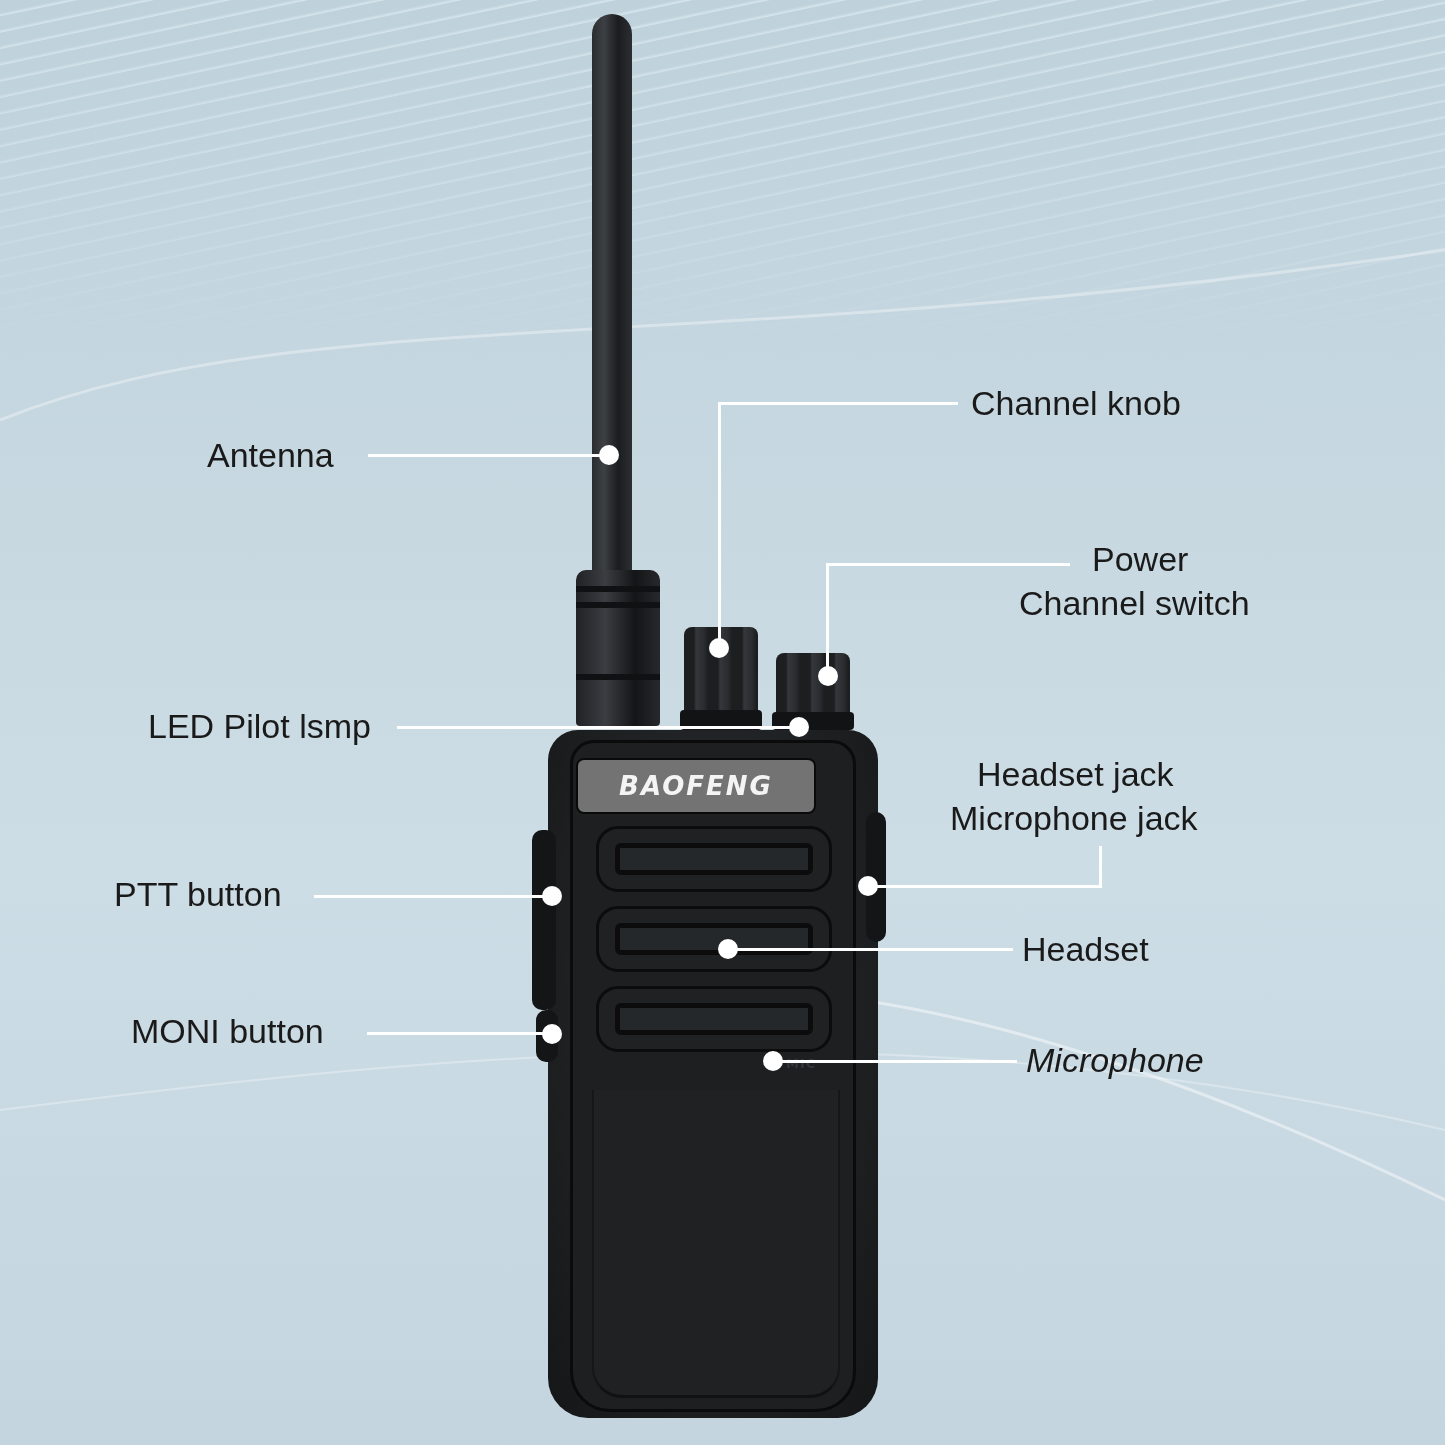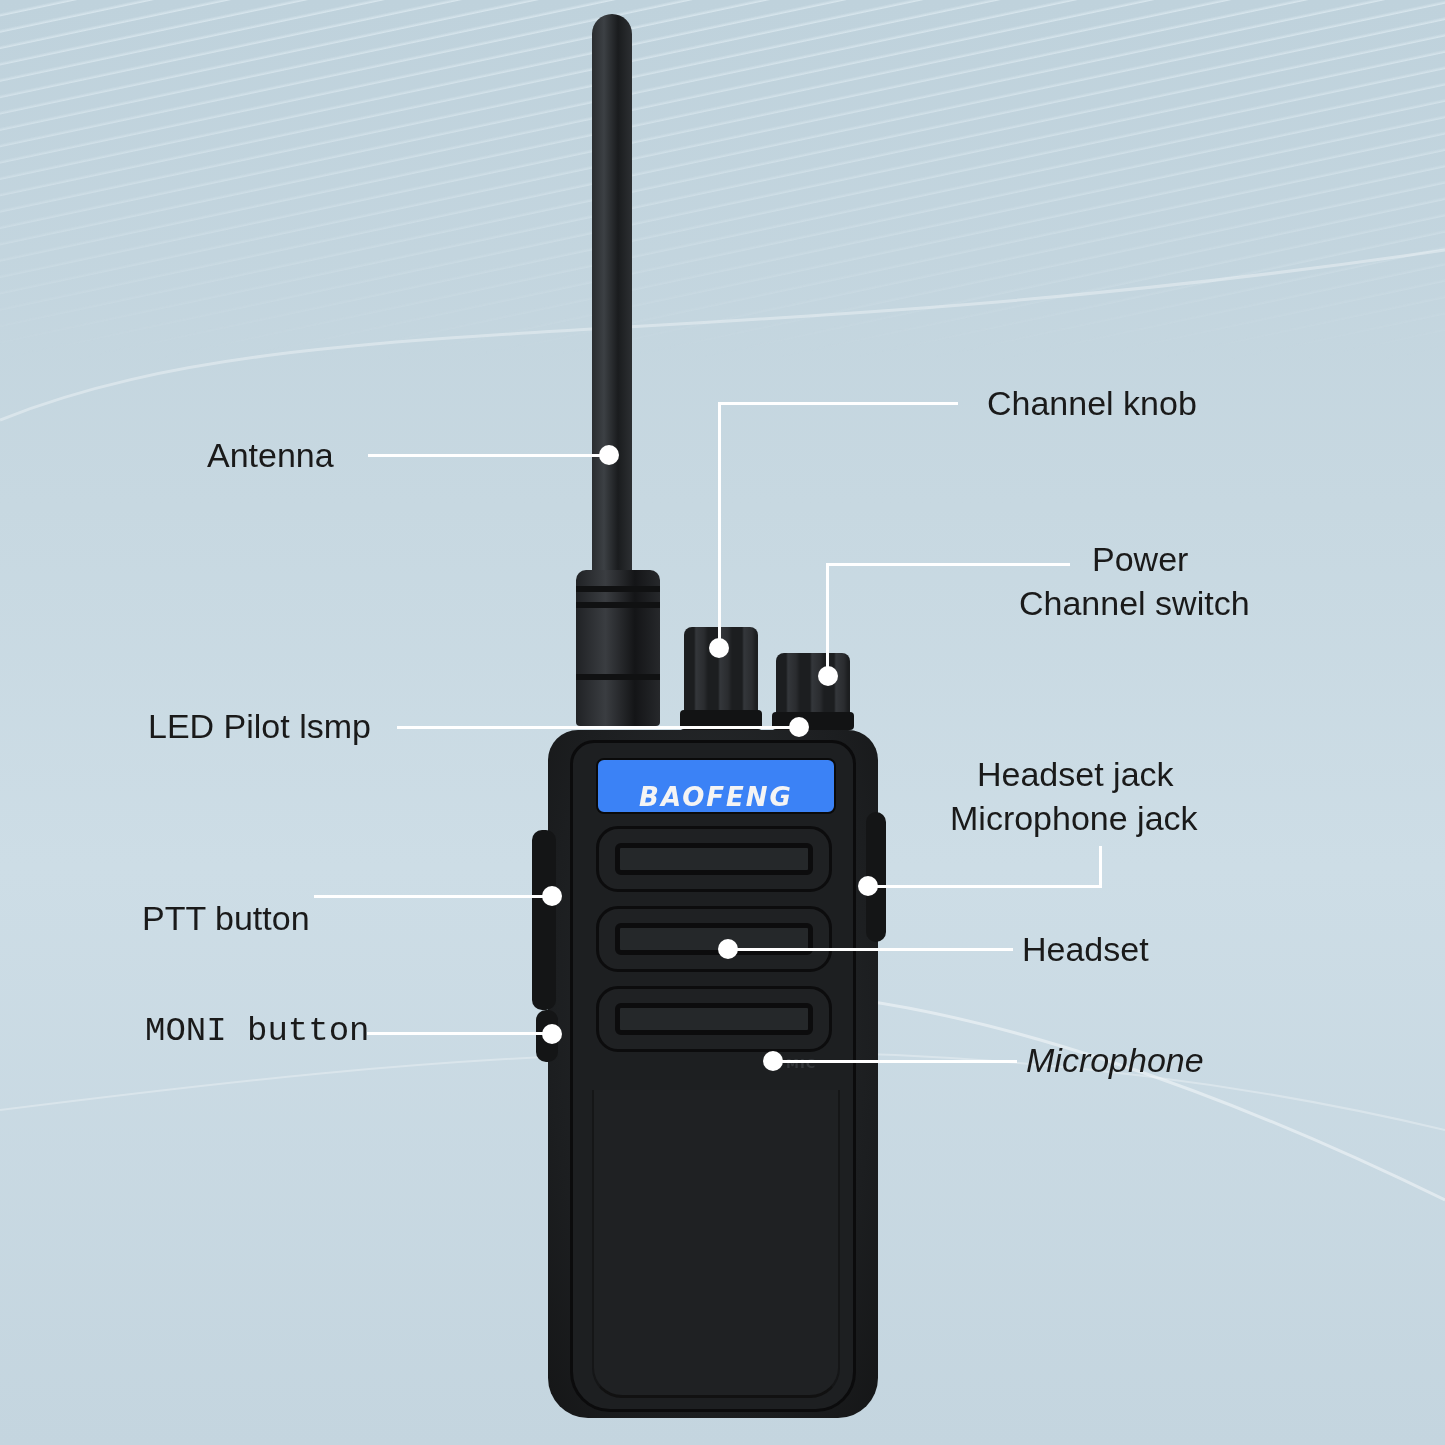--- a/index.html
+++ b/index.html
@@ -38,23 +38,23 @@
     position: absolute; left: 548px; top: 730px; width: 330px; height: 688px;
     background: radial-gradient(ellipse at 50% 40%, #2b2e31 0%, #1c1e20 70%, #151617 100%);
     border-radius: 30px 30px 40px 40px;
   }
   .front-panel {
     position: absolute; left: 570px; top: 740px; width: 286px; height: 672px;
     background: #1d1f21; border: 3px solid #0b0b0c; border-radius: 24px 24px 40px 40px; box-sizing: border-box;
   }
   .side-btn { position: absolute; background: #141516; border-radius: 10px; }
   .logo-plate {
-    position: absolute; left: 596px; top: 758px; width: 236px; height: 52px;
-    background: #3b82f6; border-radius: 8px; border: 2px solid #0a0a0a;
-    display: flex; align-items: flex-end; justify-content: center;
+    position: absolute; left: 576px; top: 758px; width: 236px; height: 52px;
+    background: #737373; border-radius: 8px; border: 2px solid #0a0a0a;
+    display: flex; align-items: center; justify-content: center;
   }
   .logo-text {
     color: #f4f4f4; font-family: "DejaVu Sans", sans-serif; font-weight: bold; font-style: italic;
     font-size: 26px; letter-spacing: 2px;
   }
   .grille {
     position: absolute; left: 596px; width: 236px; height: 66px;
     border: 3px solid #0c0c0d; border-radius: 22px; box-sizing: border-box; background: #1f2123;
   }
   .grille-inner {
@@ -122,21 +122,21 @@
   <div class="battery-panel"></div>
 </div>
 
 <div>
   <span class="label" style="left:207px; top:433px;">Antenna</span>
   <div class="line" style="left:368px; top:454px; width:240px; height:3px;"></div>
   <div class="dot" style="left:609px; top:455px;"></div>
 </div>
 
 <div>
-  <span class="label" style="left:971px; top:381px;margin-left:16px;">Channel knob</span>
+  <span class="label" style="left:971px; top:381px;">Channel knob</span>
   <div class="line" style="left:718px; top:402px; width:240px; height:3px;"></div>
   <div class="line" style="left:718px; top:402px; width:3px; height:246px;"></div>
   <div class="dot" style="left:719px; top:648px;"></div>
 </div>
 
 <div>
   <span class="label center" style="left:1092px; top:537px;">Power</span>
   <span class="label center" style="left:1019px; top:581px;">Channel switch</span>
   <div class="line" style="left:826px; top:563px; width:244px; height:3px;"></div>
   <div class="line" style="left:826px; top:563px; width:3px; height:112px;"></div>
@@ -151,33 +151,33 @@
 
 <div>
   <span class="label center" style="left:977px; top:752px;">Headset jack</span>
   <span class="label center" style="left:950px; top:796px;">Microphone jack</span>
   <div class="line" style="left:1099px; top:846px; width:3px; height:40px;"></div>
   <div class="line" style="left:868px; top:885px; width:234px; height:3px;"></div>
   <div class="dot" style="left:868px; top:886px;"></div>
 </div>
 
 <div>
-  <span class="label" style="left:114px; top:896px;margin-left:28px;">PTT button</span>
+  <span class="label" style="left:114px; top:872px;">PTT button</span>
   <div class="line" style="left:314px; top:895px; width:236px; height:3px;"></div>
   <div class="dot" style="left:552px; top:896px;"></div>
 </div>
 
 <div>
   <span class="label" style="left:1022px; top:927px;">Headset</span>
   <div class="line" style="left:729px; top:948px; width:284px; height:3px;"></div>
   <div class="dot" style="left:728px; top:949px;"></div>
 </div>
 
 <div>
-  <span class="label" style="left:145px; top:1009px;font-family:Liberation Mono, monospace;">MONI button</span>
+  <span class="label" style="left:131px; top:1009px;">MONI button</span>
   <div class="line" style="left:367px; top:1032px; width:184px; height:3px;"></div>
   <div class="dot" style="left:552px; top:1034px;"></div>
 </div>
 
 <div>
   <span class="label" style="left:1026px; top:1038px;font-style:italic;">Microphone</span>
   <div class="line" style="left:773px; top:1060px; width:244px; height:3px;"></div>
   <div class="dot" style="left:773px; top:1061px;"></div>
 </div>
 

